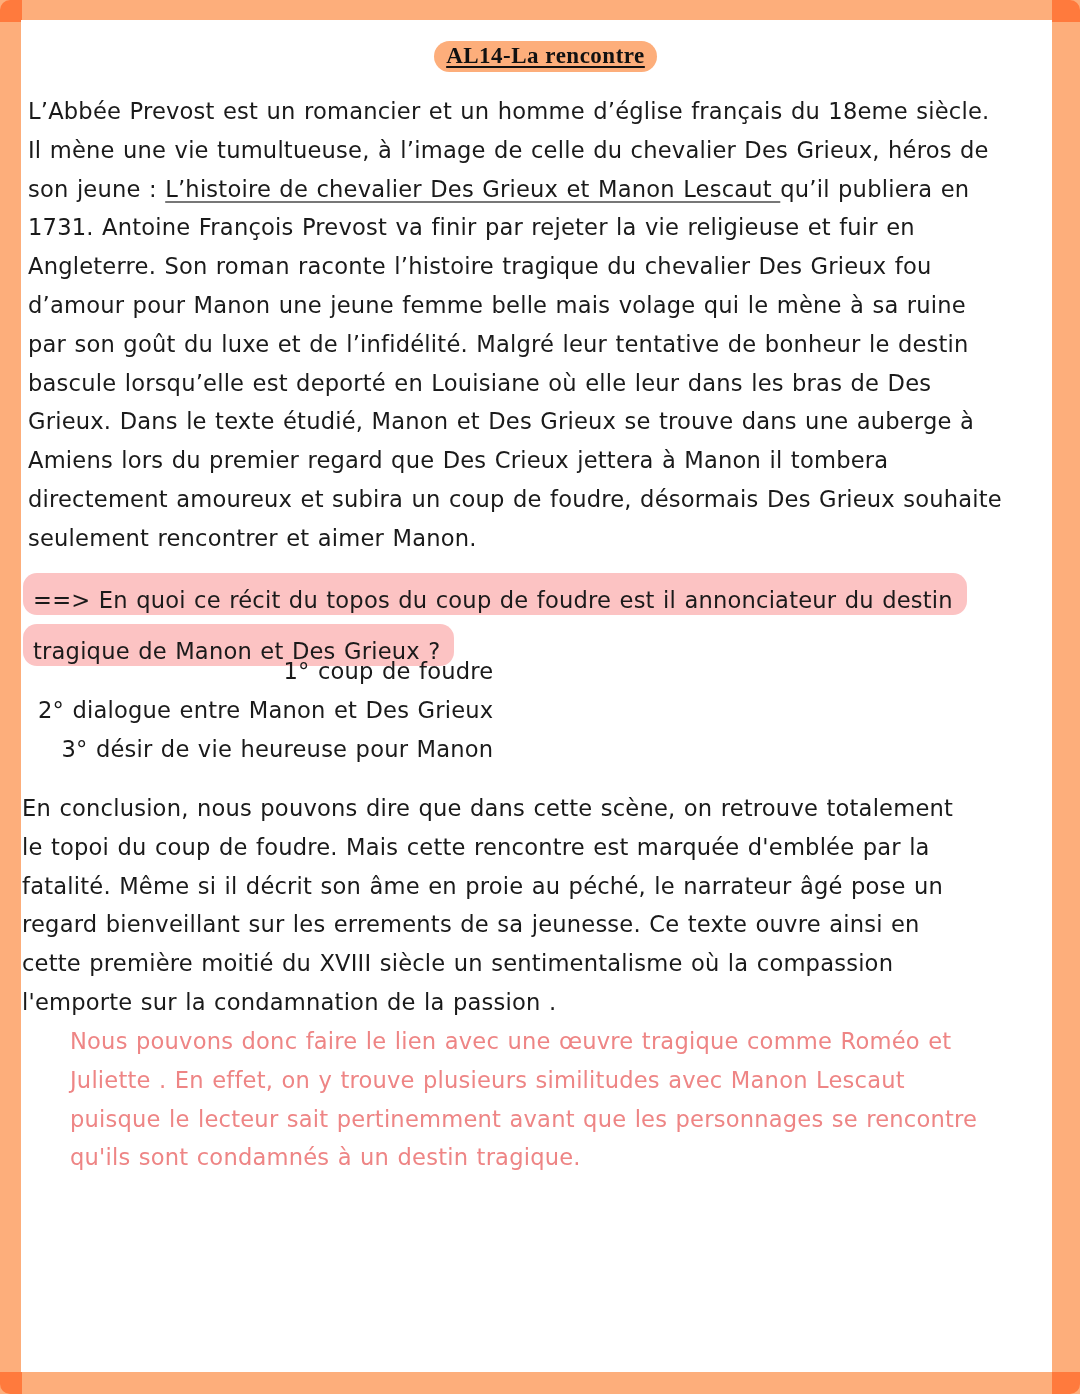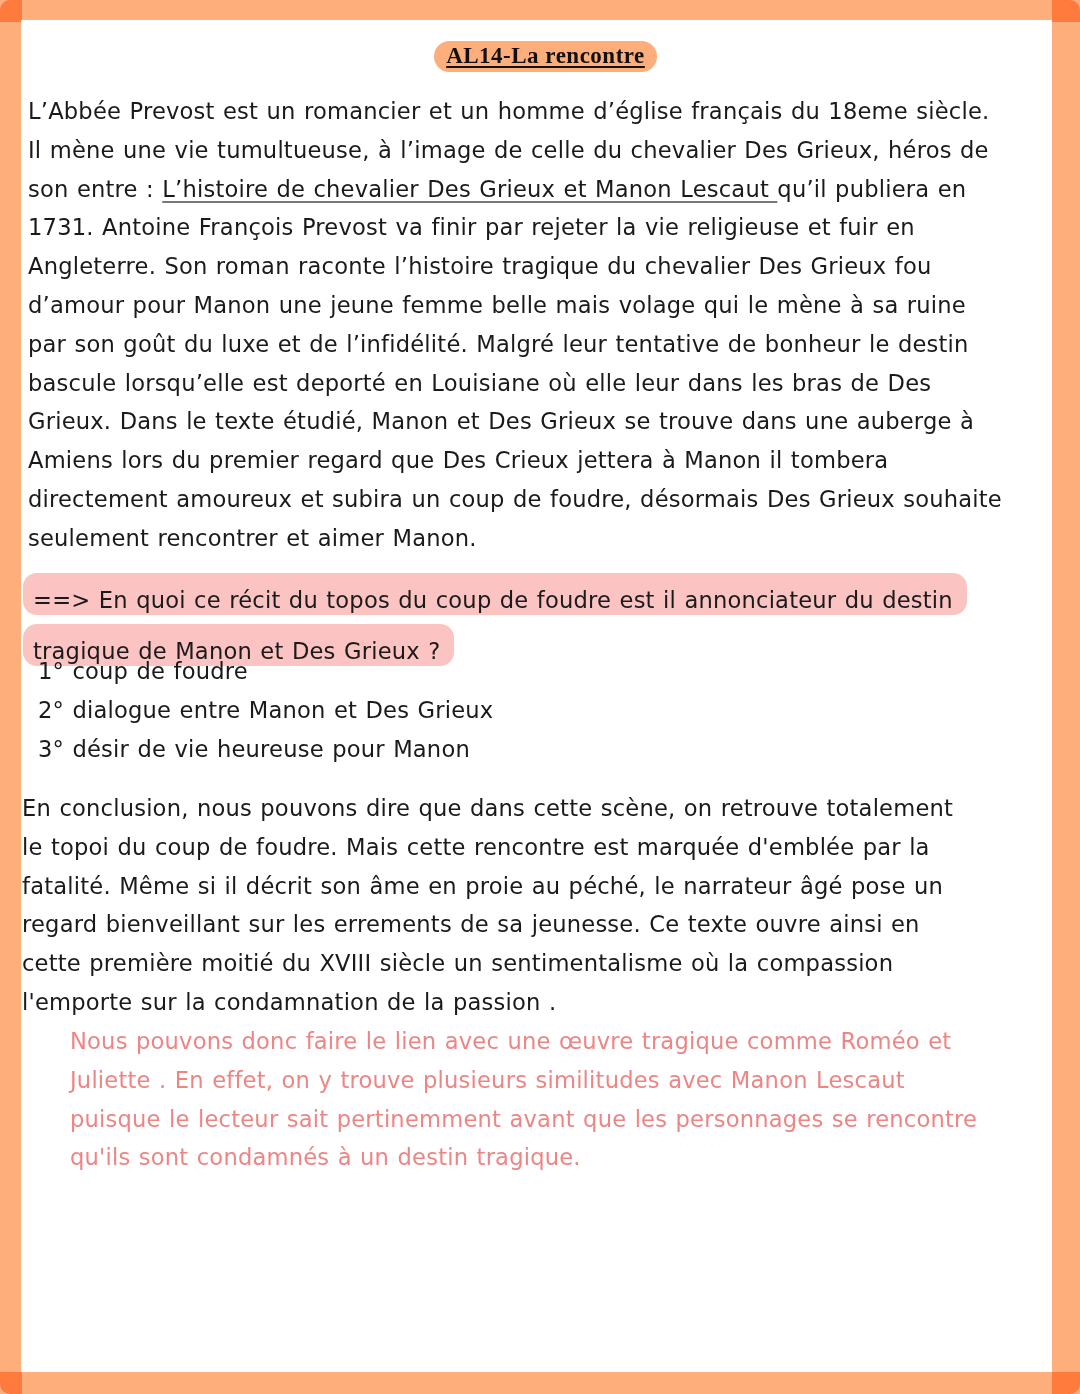--- a/index.html
+++ b/index.html
@@ -87,21 +87,21 @@
     .qline {
       display: inline-block;
       background: #fcc3c3;
       border-radius: 14px;
       padding: 12px 14px 0 10px;
       height: 30px;
       line-height: 30px;
       margin-bottom: 9px;
     }
 
-    .plan { left: 17px; top: 632px; }
+    .plan { left: 17px; top: 632px; text-align: right; }
 
     .conclusion { left: 1px; top: 769px; }
 
     .romeo { left: 17px; top: 1002px; color: #ee8585; margin-left: 32px; }
   </style>
 </head>
 <body>
 
 <div class="frame-top"></div>
 <div class="frame-bottom"></div>
@@ -114,21 +114,21 @@
 
 <div class="page">
 
   <div class="title-wrap">
     <span class="title-pill">AL14-La rencontre</span>
   </div>
 
   <div class="para intro">
     <span class="line">L’Abbée Prevost est un romancier et un homme d’église français du 18eme siècle.</span>
     <span class="line">Il mène une vie tumultueuse, à l’image de celle du chevalier Des Grieux, héros de</span>
-    <span class="line"><span>son entre : </span><span class="underlined">L’histoire de chevalier Des Grieux et Manon Lescaut </span><span>qu’il publiera en</span></span>
+    <span class="line"><span>son jeune : </span><span class="underlined">L’histoire de chevalier Des Grieux et Manon Lescaut </span><span>qu’il publiera en</span></span>
     <span class="line">1731. Antoine François Prevost va finir par rejeter la vie religieuse et fuir en</span>
     <span class="line">Angleterre. Son roman raconte l’histoire tragique du chevalier Des Grieux fou</span>
     <span class="line">d’amour pour Manon une jeune femme belle mais volage qui le mène à sa ruine</span>
     <span class="line">par son goût du luxe et de l’infidélité. Malgré leur tentative de bonheur le destin</span>
     <span class="line">bascule lorsqu’elle est deporté en Louisiane où elle leur dans les bras de Des</span>
     <span class="line">Grieux. Dans le texte étudié, Manon et Des Grieux se trouve dans une auberge à</span>
     <span class="line">Amiens lors du premier regard que Des Crieux jettera à Manon il tombera</span>
     <span class="line">directement amoureux et subira un coup de foudre, désormais Des Grieux souhaite</span>
     <span class="line">seulement rencontrer et aimer Manon.</span>
   </div>

